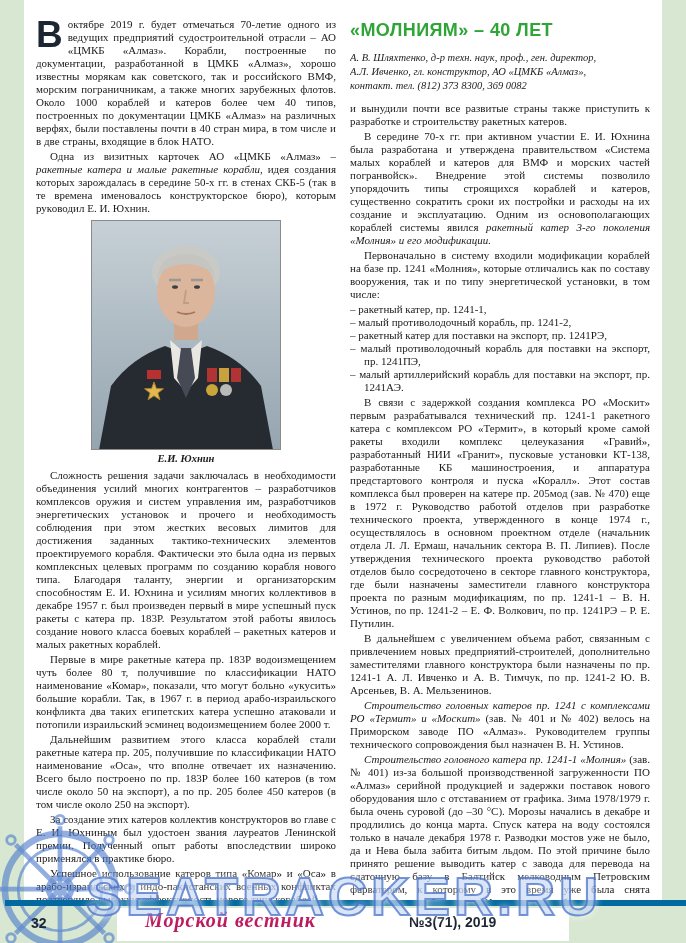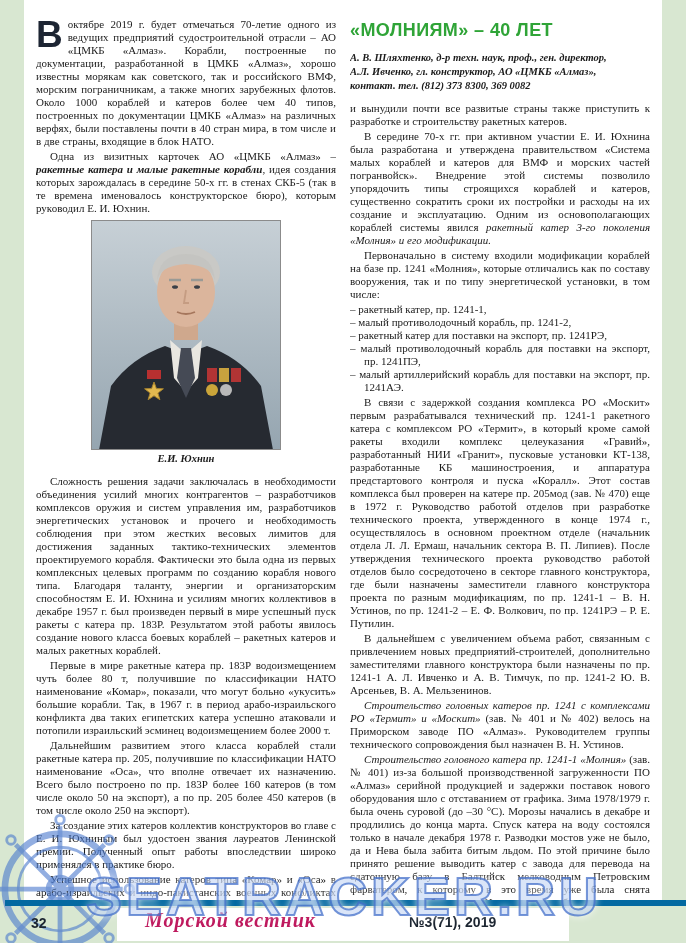--- a/index.html
+++ b/index.html
@@ -5,29 +5,29 @@
   html,body{margin:0;padding:0;background:#ffffff;}
   .page{position:relative;width:686px;height:943px;background:#d8e7d1;overflow:hidden;
         font-family:"Liberation Serif",serif;color:#1b1b1b;}
   .content{position:absolute;left:24px;top:0;width:638px;height:906px;background:#ffffff;
            padding:18px 12px 0 12px;display:flex;gap:14px;overflow:hidden;box-sizing:border-box;}
   .col{width:300px;overflow:hidden;}
   p.body{font-size:11px;line-height:13px;text-align:justify;text-indent:14px;margin:0 0 2px 0;}
   p.body.ni{text-indent:0;}
   .dropcap{float:left;font-weight:bold;font-size:37px;line-height:29px;padding:2px 5px 0 0;
            color:#1d2533;font-family:"Liberation Sans",sans-serif;}
-  .em-bi{font-style:italic;font-weight:bold;}
+  .em-bi{font-style:italic;font-weight:normal;}
   .em-i{font-style:italic;}
-  figure{width:190px;margin:5px auto 11px auto;}
+  figure{width:190px;margin:5px auto 5px auto;}
   .photo{width:190px;height:230px;display:block;}
   figcaption{text-align:center;font-size:10.5px;font-weight:bold;font-style:italic;margin-top:3px;}
   .article-header{margin:2px 0 9px 0;}
   h1.title{font-family:"Liberation Sans",sans-serif;font-size:18px;font-weight:bold;color:#2fa437;
            text-align:left;letter-spacing:0.4px;margin:0 0 10px 0;}
-  .authors div{font-size:10.5px;font-weight:bold;font-style:italic;line-height:14px;}
+  .authors div{font-size:10.5px;font-weight:normal;font-style:italic;line-height:14px;}
   ul.dash-list{list-style:none;margin:0 0 2px 0;padding:0;}
   ul.dash-list li{font-size:11px;line-height:13px;text-align:justify;padding-left:14px;text-indent:-14px;}
   .footer{position:absolute;left:5px;bottom:0;width:100%;height:37px;border-top:6px solid #0369a1;z-index:3;}
   .footer-chip{content:"";position:absolute;left:112px;top:2px;width:452px;height:33px;background:#ffffff;}
   .pagenum{position:absolute;left:26px;top:9px;font-family:"Liberation Sans",sans-serif;
            font-weight:bold;font-size:14px;color:#1b2430;}
   .journal{position:absolute;left:140px;top:3px;font-size:20px;font-style:italic;font-weight:bold;
            color:#be185d;letter-spacing:1px;}
   .issue{position:absolute;left:392px;top:8px;font-family:"Liberation Sans",sans-serif;
          font-weight:bold;font-size:14px;color:#1b2430;margin-left:12px;}

